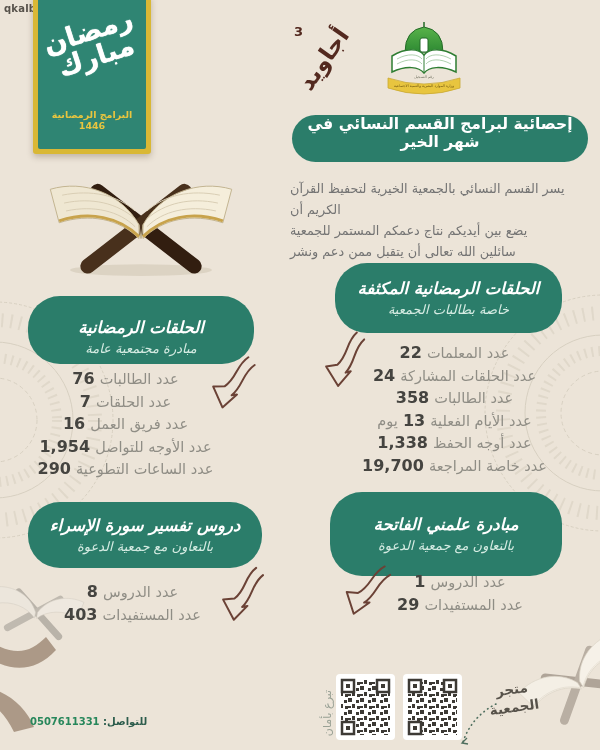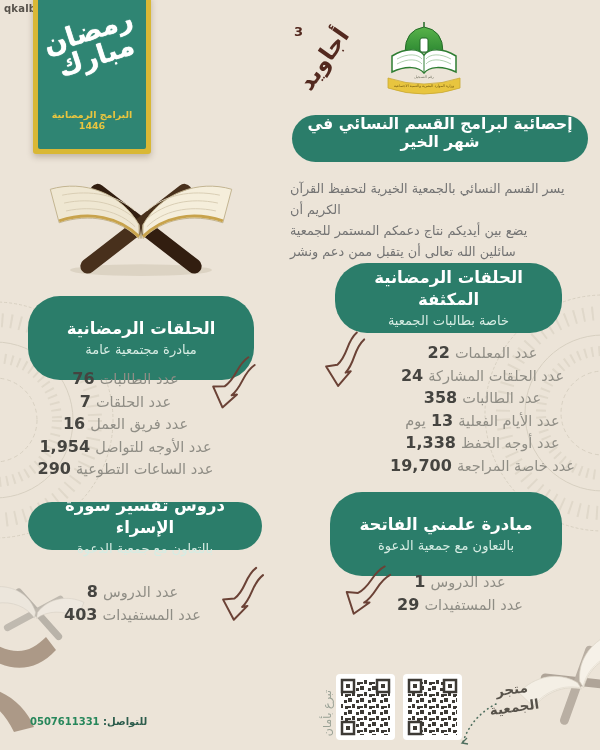--- a/index.html
+++ b/index.html
@@ -62,35 +62,35 @@
   .intro{
     left:290px;top:178px;width:300px;
     text-align:left;color:#737373;font-size:12.8px;line-height:21px;
   }
   .intro span{display:block;}
 
   
   .pill{
     background:#2b7d6a;border-radius:32px;color:#fff;text-align:center;
     display:flex;flex-direction:column;align-items:center;justify-content:center;
-    box-sizing:border-box;padding:6px 8px;
+    box-sizing:border-box;padding:6px 8px;font-style:italic;
   }
   .pill .t{font-weight:bold;font-size:16.5px;line-height:22px;}
   .pill .s{font-size:13px;color:#d6ece3;line-height:19px;}
   .pill-intensive{left:335px;top:263px;width:227px;height:70px;}
-  .pill-community{left:28px;top:296px;width:226px;height:84px;}
-  .pill-tafseer{left:28px;top:502px;width:234px;height:48px;}
+  .pill-community{left:28px;top:296px;width:226px;height:68px;justify-content:flex-end;}
+  .pill-tafseer{left:28px;top:502px;width:234px;height:66px;}
   .pill-fatiha{left:330px;top:492px;width:232px;height:84px;}
 
   
   .stats{text-align:center;}
   .stat{line-height:21.5px;white-space:nowrap;}
   .stat .lbl{font-size:14.5px;color:#8f8d85;}
   .stat .val{font-size:16px;font-weight:bold;color:#454440;}
-  .stats-intensive{left:365px;top:342px;width:235px;}
+  .stats-intensive{left:337px;top:342px;width:235px;}
   .stats-community{left:18px;top:368px;width:215px;line-height:22.5px;}
   .stats-community .stat{line-height:22.5px;}
   .stats-tafseer{left:25px;top:581px;width:215px;}
   .stats-fatiha{left:355px;top:571px;width:210px;}
 
   .arrow{stroke:#6b4236;fill:none;stroke-width:2;stroke-linejoin:round;stroke-linecap:round;}
 
   
   .contact{
     left:30px;top:716px;width:172px;text-align:left;

